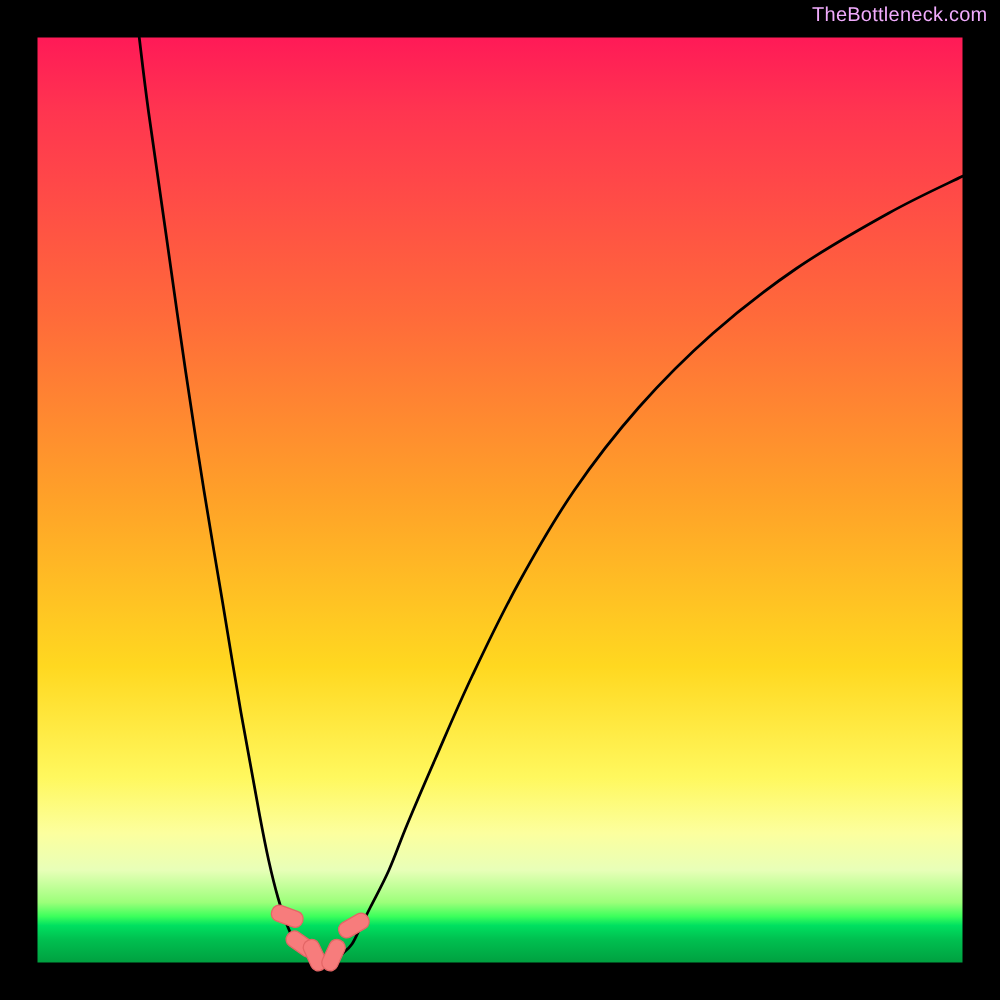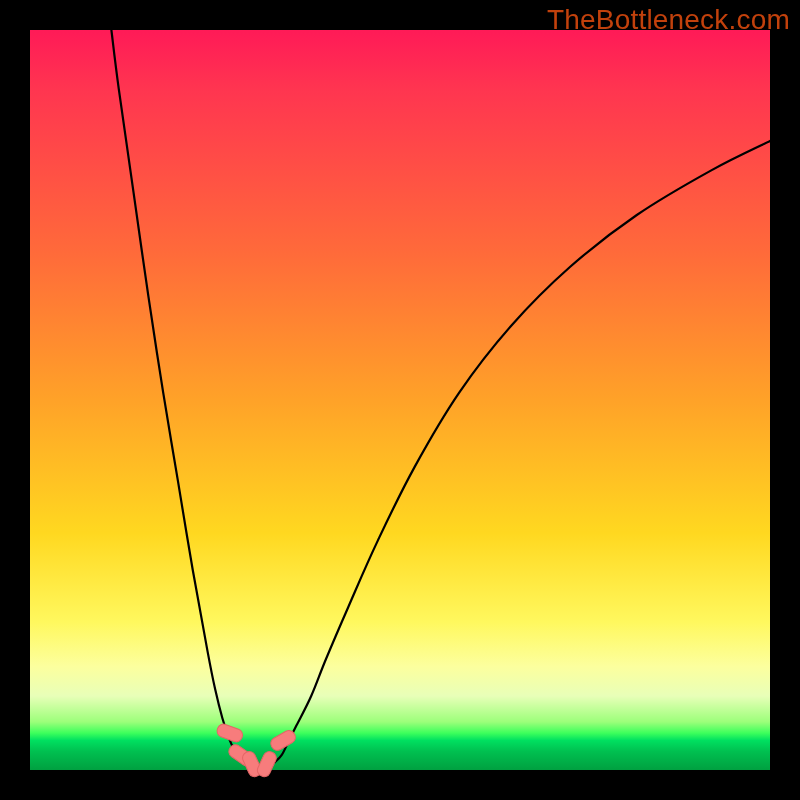--- a/index.html
+++ b/index.html
@@ -40,22 +40,22 @@
       #3dff5c 95%,
       #00e060 96%,
       #00c050 97.5%,
       #00a040 100%
     );
   }
   .watermark {
     position: absolute;
     top: 4px;
     right: 10px;
-    color: #c2410c;
-    font-size: 28px;
+    color: #f0abfc;
+    font-size: 16px;
     font-weight: 500;
     letter-spacing: 0.2px;
   }
   svg.curves {
     position: absolute;
     left: 0;
     top: 0;
     width: 740px;
     height: 740px;
     overflow: visible;

